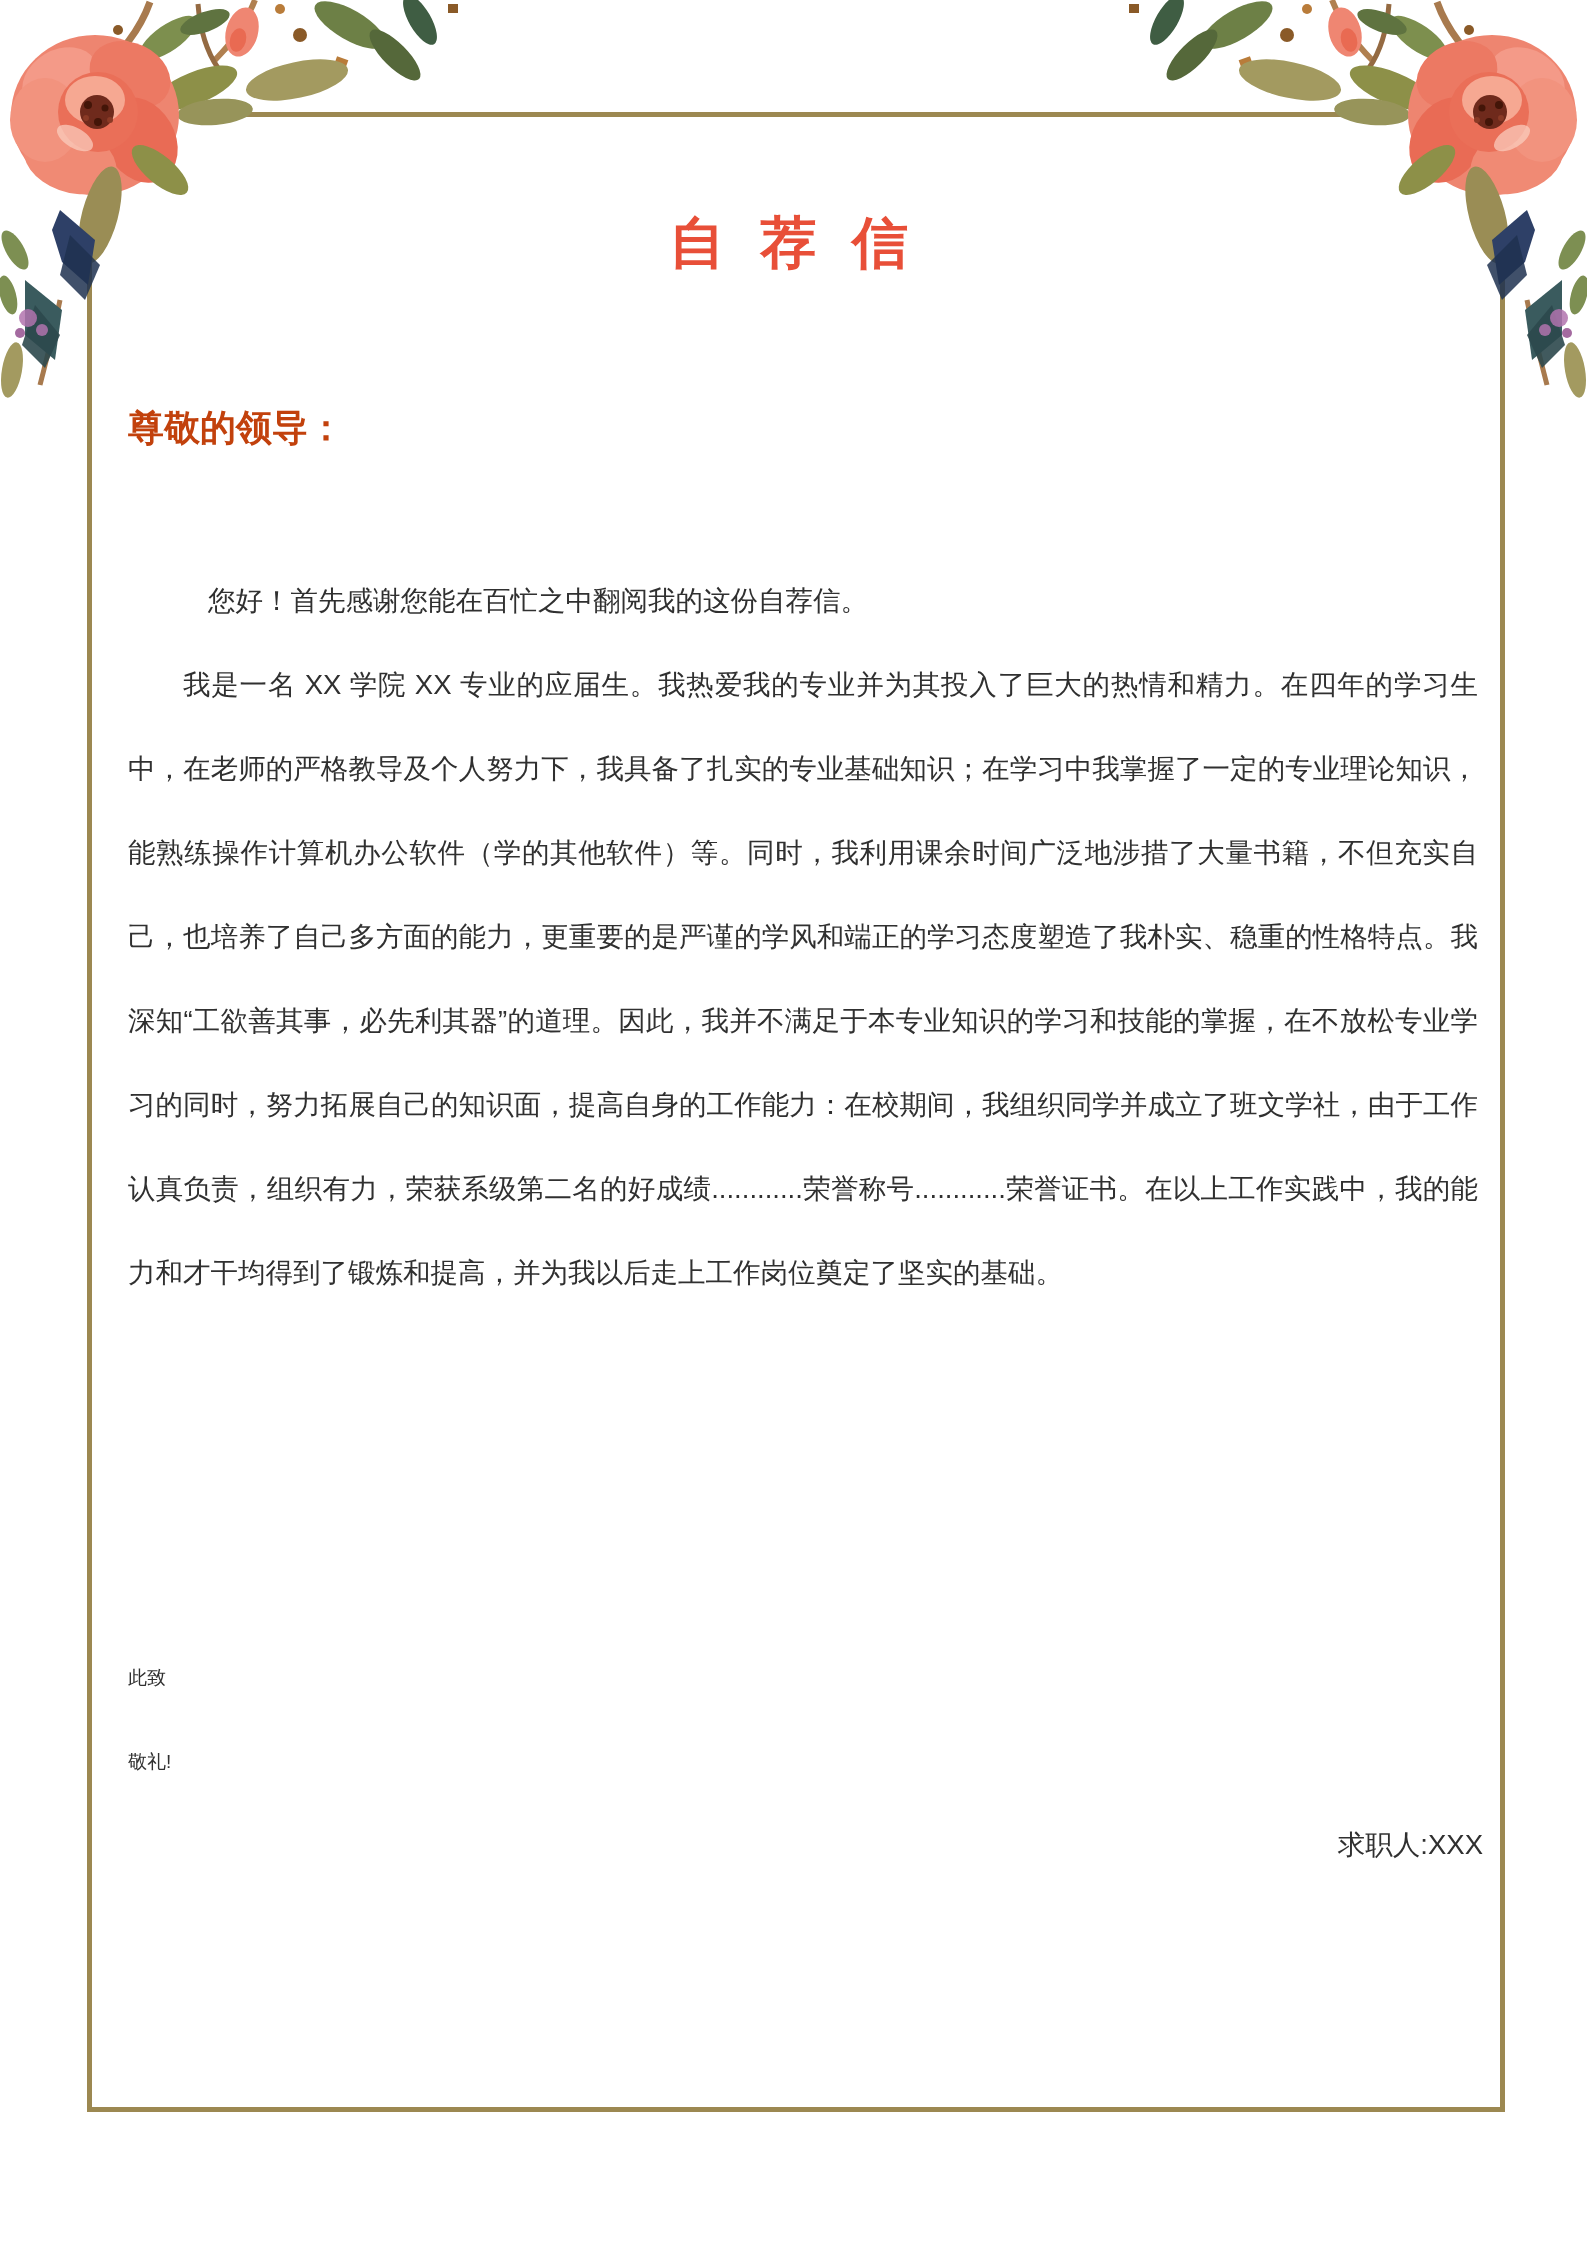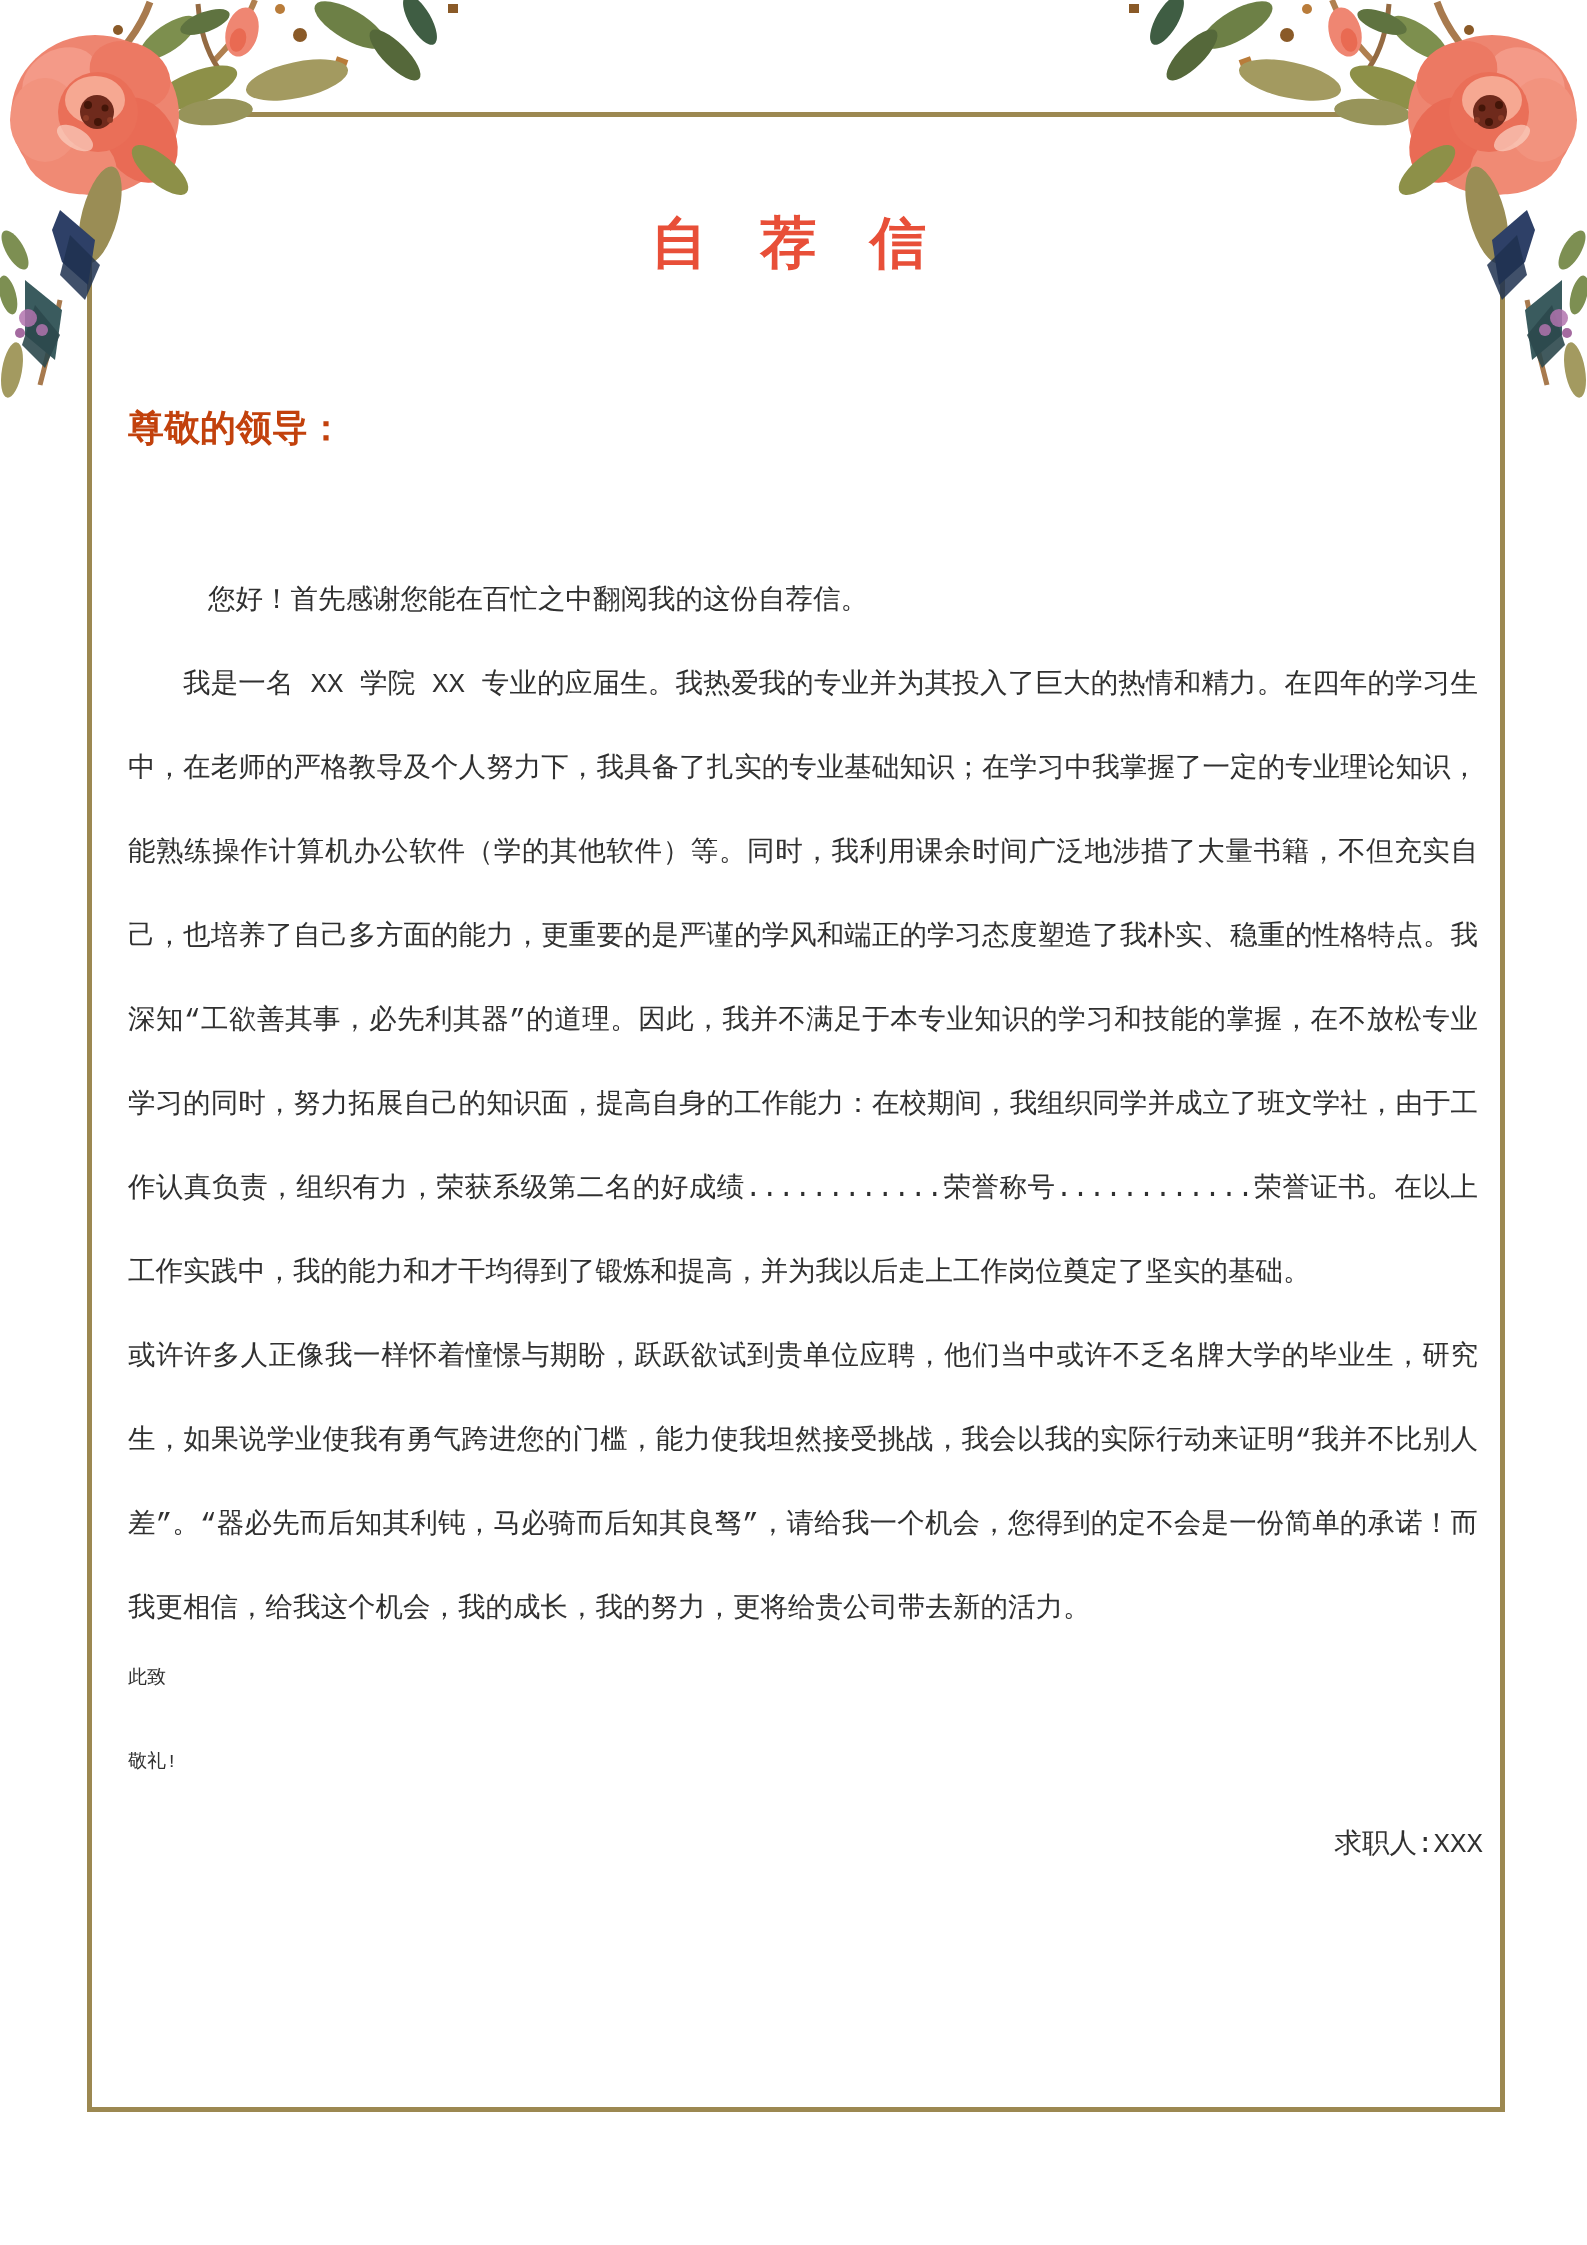--- a/index.html
+++ b/index.html
@@ -2,21 +2,21 @@
 <html lang="zh"><head>
 <meta charset="utf-8">
 <title>自荐信</title>
 <style>
   html,body{margin:0;padding:0;background:#ffffff;}
   .page{
     position:relative;
     width:1587px;height:2245px;
     background:#ffffff;
     overflow:hidden;
-    font-family:Liberation Mono, monospace;
+    font-family:Liberation Sans, sans-serif;
     color:#303030;
   }
   
   .frame{
     position:absolute;
     left:87px;top:112px;
     width:1418px;height:2000px;
     border:5px solid #9c8851;
     box-sizing:border-box;
     z-index:1;
@@ -155,21 +155,20 @@
     <use href="#flower-cluster"></use>
   </svg>
 
   <h1 class="title">自 荐 信</h1>
 
   <h2 class="salutation">尊敬的领导：</h2>
 
   <div class="body-text">
     <p class="p1">您好！首先感谢您能在百忙之中翻阅我的这份自荐信。</p>
     <p class="p2">我是一名 XX 学院 XX 专业的应届生。我热爱我的专业并为其投入了巨大的热情和精力。在四年的学习生中，在老师的严格教导及个人努力下，我具备了扎实的专业基础知识；在学习中我掌握了一定的专业理论知识，能熟练操作计算机办公软件（学的其他软件）等。同时，我利用课余时间广泛地涉措了大量书籍，不但充实自己，也培养了自己多方面的能力，更重要的是严谨的学风和端正的学习态度塑造了我朴实、稳重的性格特点。我深知“工欲善其事，必先利其器”的道理。因此，我并不满足于本专业知识的学习和技能的掌握，在不放松专业学习的同时，努力拓展自己的知识面，提高自身的工作能力：在校期间，我组织同学并成立了班文学社，由于工作认真负责，组织有力，荣获系级第二名的好成绩............荣誉称号............荣誉证书。在以上工作实践中，我的能力和才干均得到了锻炼和提高，并为我以后走上工作岗位奠定了坚实的基础。</p>
-    <p class="p3">或许许多人正像我一样怀着憧憬与期盼，跃跃欲试到贵单位应聘，他们当中或许不乏名牌大学的毕业生，研究生，如果说学业使我有勇气跨进您的门槛，能力使我坦然接受挑战，我会以我的实际行动来证明“我并不比别人差”。“器必先而后知其利钝，马必骑而后知其良驽”，请给我一个机会，您得到的定不会是一份简单的承诺！而我更相信，给我这个机会，我的成长，我的努力，更将给贵公司带去新的活力。</p>
   </div>
 
   <div class="closing">
     <p>此致</p>
     <p>敬礼!</p>
   </div>
 
   <div class="signature">
     <p>求职人:XXX</p>
   </div>

